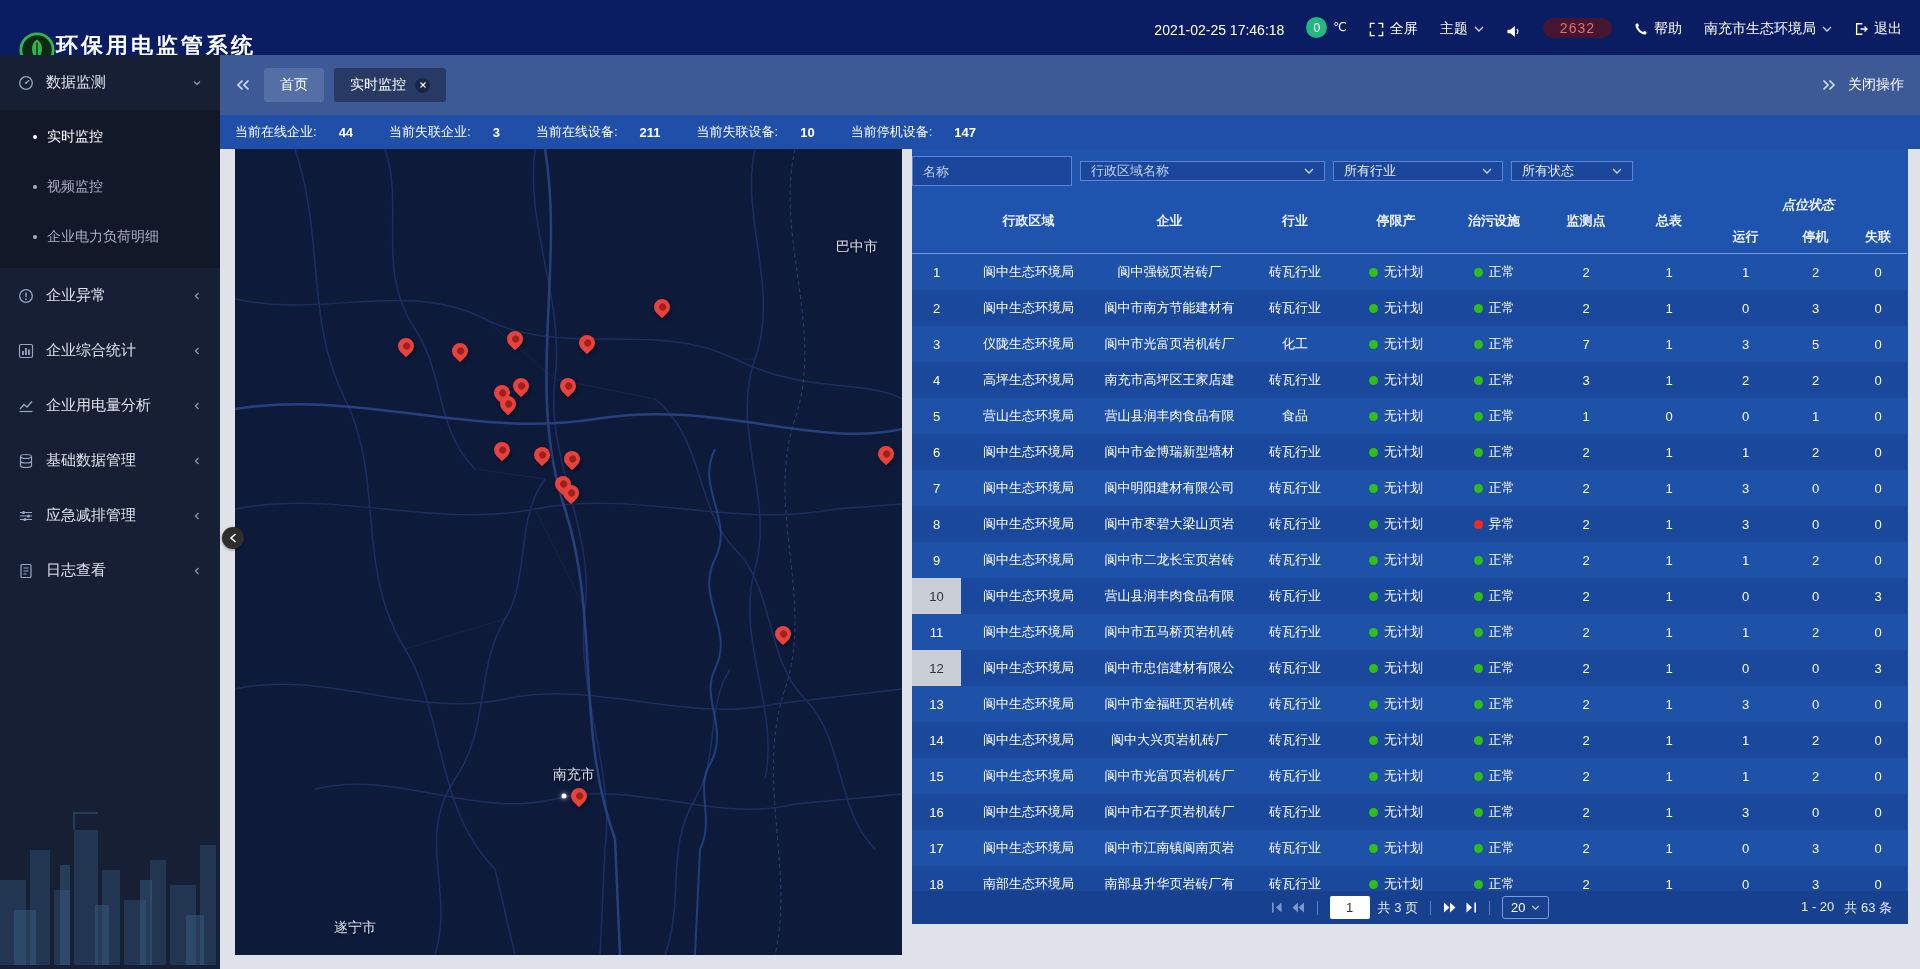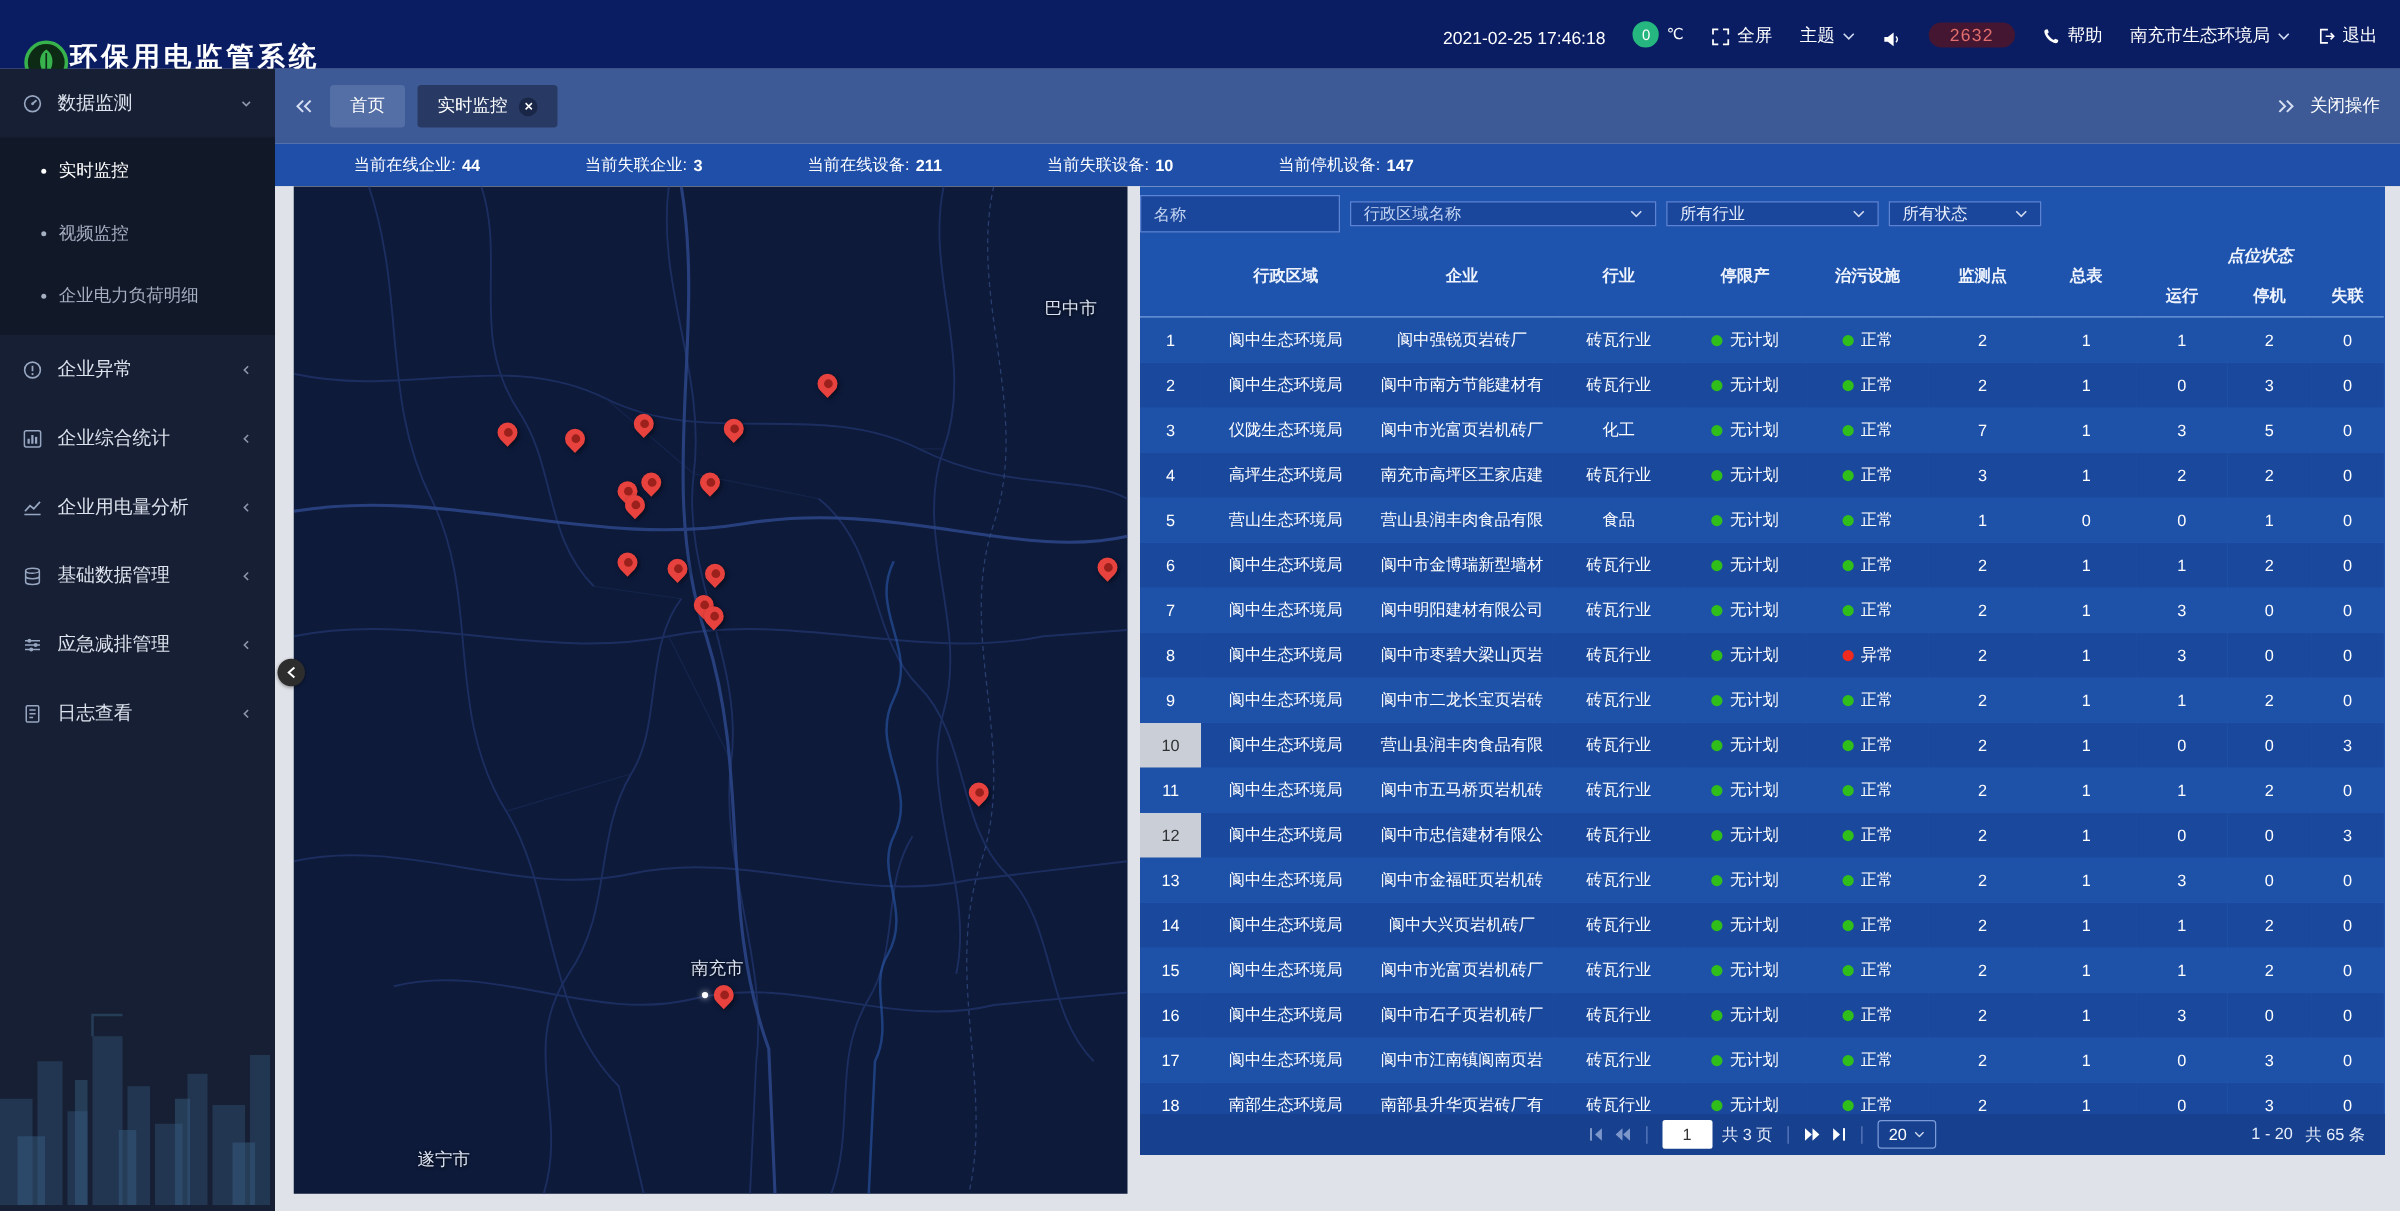--- a/index.html
+++ b/index.html
@@ -54,21 +54,21 @@
   .tab.inactive{background:#546ea6;}
   .tab.active{background:#283a64;}
   .tab-close{width:15px;height:15px;border-radius:50%;background:rgba(13,22,48,.55);
              display:flex;align-items:center;justify-content:center;cursor:pointer;}
   .tabbar-right{margin-left:auto;display:flex;align-items:center;gap:12px;color:#fff;font-size:14px;}
   .close-ops{cursor:pointer;}
 
   
   .statsbar{height:34px;flex:0 0 34px;background:#1f4fa9;display:flex;align-items:center;
             padding-left:15px;gap:36px;color:#fff;font-size:13px;}
-  .stat-item{display:flex;gap:5px;align-items:center;white-space:nowrap;margin-left:48px;}
+  .stat-item{display:flex;gap:22px;align-items:center;white-space:nowrap;}
   .stat-value{font-weight:bold;}
 
   
   .content{flex:1;display:flex;padding:0 12px 0 15px;position:relative;background:#dfe2e8;
            overflow:hidden;box-sizing:border-box;}
   .collapse-btn{position:absolute;left:2px;top:378px;width:22px;height:22px;border-radius:50%;
                 background:#2d2d2d;border:none;display:flex;align-items:center;justify-content:center;
                 cursor:pointer;z-index:6;box-shadow:0 1px 3px rgba(0,0,0,.4);padding:0;}
 
   
@@ -846,21 +846,21 @@
                 <span>20</span>
                 <span class="caret-icon">
                     <svg width="9" height="5" viewBox="0 0 10 6">
                       <path d="M1 1 L5 5 L9 1" fill="none" stroke="currentColor" stroke-width="1.3"></path>
                     </svg>
                   </span>
               </div>
             </div>
             <div class="pg-range">
               <span>1 - 20</span>
-              <span>共 65 条</span>
+              <span>共 63 条</span>
             </div>
           </div>
         </div>
 
       </div>
     </main>
   </div>
 </div>
 
 </body></html>

